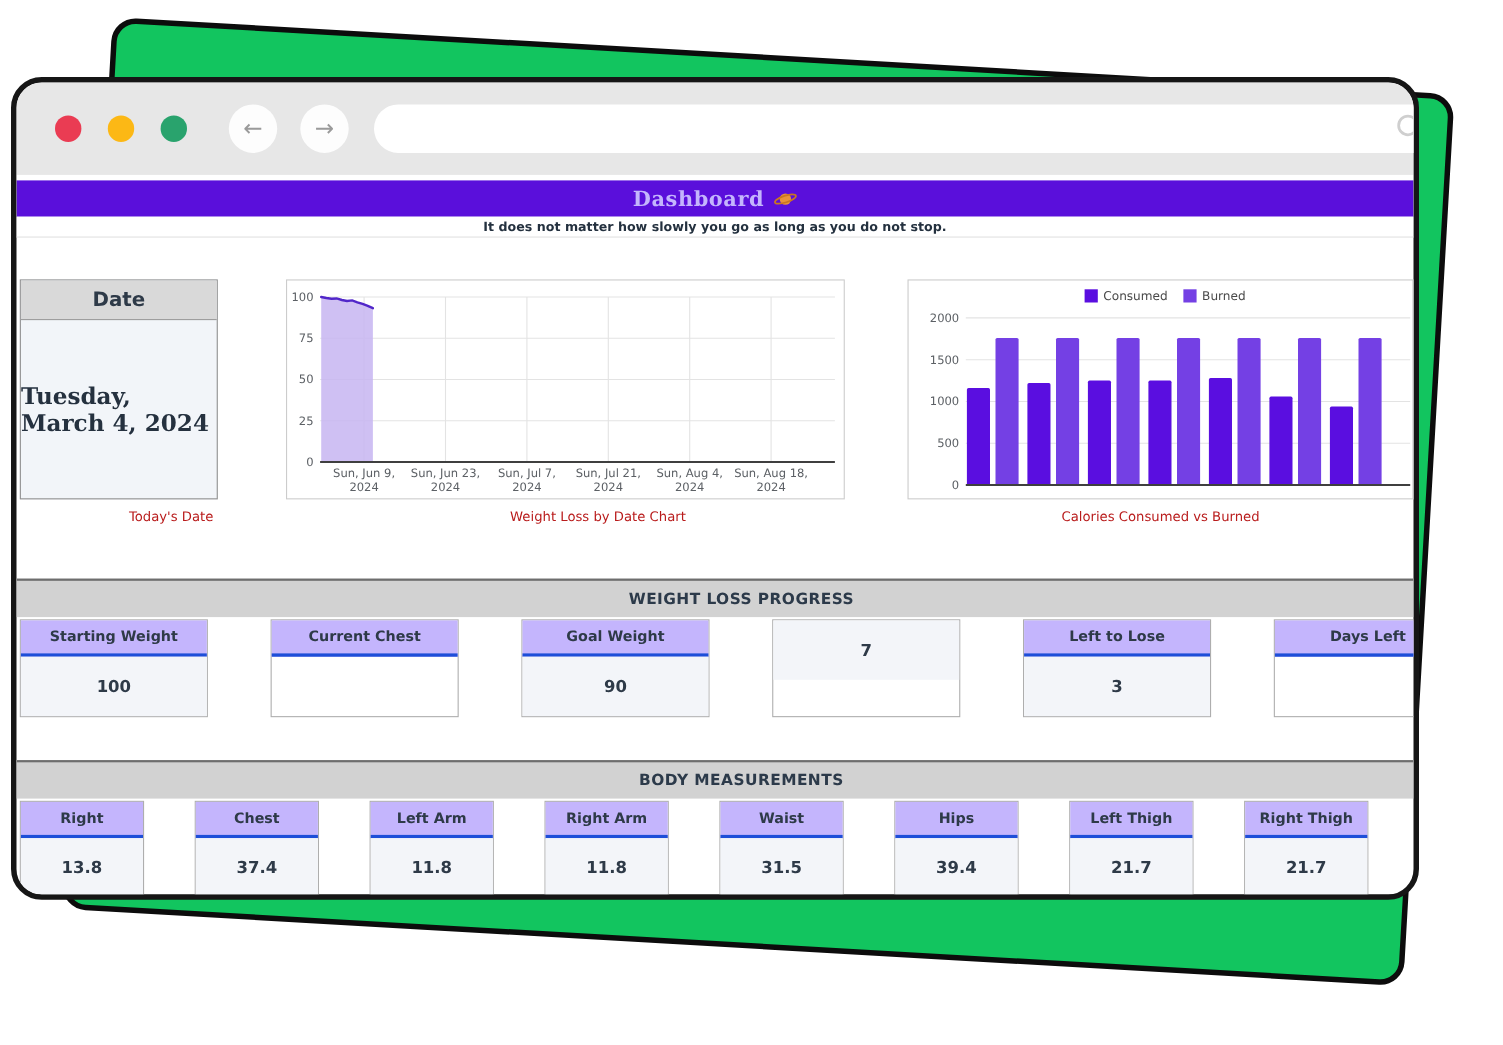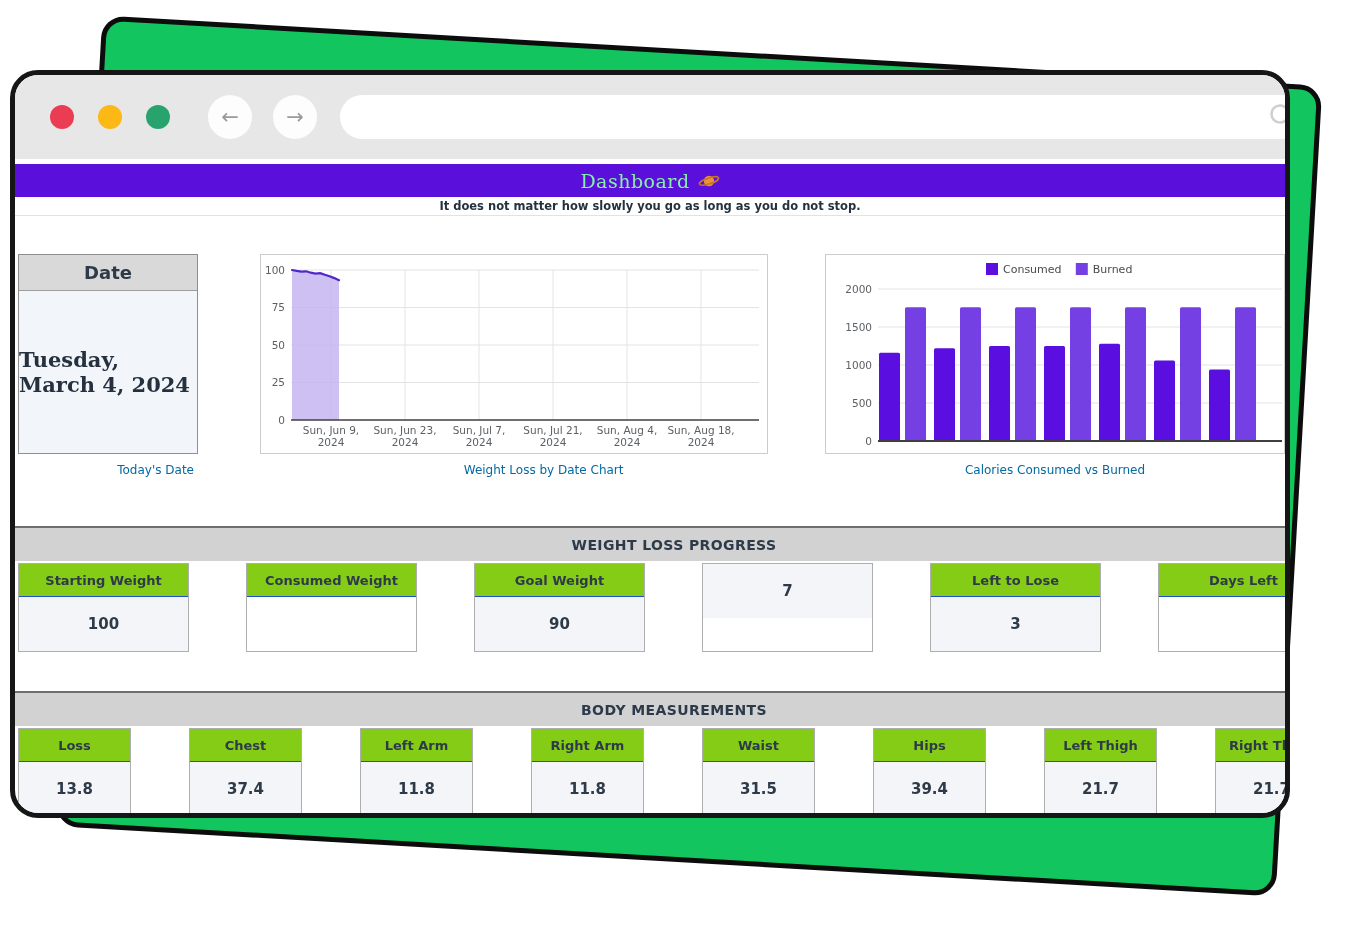--- a/index.html
+++ b/index.html
@@ -25,57 +25,57 @@
   .nav-btn { width:44px; height:44px; border-radius:50%; background:#fdfdfd; color:#9a9a9a;
     display:flex; align-items:center; justify-content:center; font-size:21px; }
   .nav-back { margin-left:38px; }
   .nav-fwd { margin-left:21px; }
   .url-bar { position:absolute; left:325px; right:-30px; top:20px; height:44px;
     background:#ffffff; border-radius:22px; }
   .search-icon { position:absolute; right:-9px; top:27px; }
 
   .gap-strip { height:5px; background:#fff; }
   .banner { height:33px; background:#5a0fdb; display:flex; align-items:center; justify-content:center; gap:8px; }
-  .banner-title { color:#86efac; font-family:"DejaVu Serif","Liberation Serif",serif;
-    font-weight:normal; font-size:19px; letter-spacing:.5px; }
+  .banner-title { color:#c4b5fd; font-family:"DejaVu Serif","Liberation Serif",serif;
+    font-weight:bold; font-size:19px; letter-spacing:.5px; }
   .quote-bar { height:19px; display:flex; align-items:center; justify-content:center;
     font-size:11.5px; font-weight:bold; color:#24313f; border-bottom:1px solid #e2e2e2; background:#fff;text-align:right; }
 
   
   .top-row { display:flex; margin-top:38px; }
   .date-card { margin-left:3px; width:230px; height:200px; border:1px solid #8f8f8f; background:#f2f5f9; }
   .date-card .card-head { height:36px; background:#d9d9d9; border-bottom:1px solid #9e9e9e;
     display:flex; align-items:center; justify-content:center; font-weight:bold; font-size:18px; color:#2e3a48; }
   .date-card .card-body { height:162px; display:flex; align-items:center; justify-content:center; }
   .date-value { font-family:"DejaVu Serif","Liberation Serif",serif; font-weight:bold;
     font-size:21px; color:#25313f; }
   .chart-card { margin-left:62px; width:508px; height:200px; border:1px solid #cccccc; background:#fff; }
   .bar-card { margin-left:57px; width:460px; height:200px; border:1px solid #cccccc; background:#fff; flex-shrink:0; }
 
-  .captions-row { display:flex; margin-top:9px; font-size:12px; color:#0369a1;margin-left:36px; }
+  .captions-row { display:flex; margin-top:9px; font-size:12px; color:#b91c1c;margin-left:36px; }
   .captions-row span { text-align:center; display:inline-block; }
   .cap-date { margin-left:3px; width:230px; }
   .cap-line { margin-left:62px; width:508px; }
   .cap-bar  { margin-left:57px; width:460px; flex-shrink:0; }
 
   
   .section-banner { height:35px; background:#d2d2d2; border-top:2px solid #6e6e6e;
     display:flex; align-items:center; justify-content:center; font-weight:bold;
     font-size:14px; color:#2c3a4a; letter-spacing:.4px;padding-left:48px; }
   .sb-1 { margin-top:49px; }
   .sb-2 { margin-top:39px; }
   .stats-row { display:flex; margin-top:2px; }
   .stat-card { border:1px solid #aeaeae; flex-shrink:0; }
-  .stat-head { height:33px; background:#84cc16; border-bottom:1px solid #1d4ed8;
+  .stat-head { height:33px; background:#c4b5fd; border-bottom:3px solid #1d4ed8;
     display:flex; align-items:center; justify-content:center; font-weight:bold; font-size:13px; color:#2e3a48; }
   .stat-body { height:54px; background:#f3f5f9; display:flex; align-items:center;
     justify-content:center; font-weight:bold; font-size:15px; color:#2e3a48; }
   .row-wide  .stat-card { width:171px; margin-left:57px; }
   .row-wide  .stat-card:first-child { margin-left:3px; }
-  .row-narrow .stat-card { width:113px; margin-left:58px; }
+  .row-narrow .stat-card { width:113px; margin-left:46px; }
   .row-narrow .stat-card:first-child { margin-left:3px; }
 
   svg text { font-family:"DejaVu Sans","Liberation Sans",sans-serif; }
 </style>
 </head>
 <body>
 
 <div class="stage">
   <div class="green-shape"></div>
 
@@ -206,41 +206,41 @@
       </div>
 
       <div id="sections-root">
           <div class="section-banner sb-1">WEIGHT LOSS PROGRESS</div>
           <div class="stats-row row-wide">
             <div class="stat-card">
               <div class="stat-head">Starting Weight</div>
               <div class="stat-body">100</div>
             </div>
             <div class="stat-card">
-              <div class="stat-head">Consumed Weight</div>
+              <div class="stat-head">Current Chest</div>
             </div>
             <div class="stat-card">
               <div class="stat-head">Goal Weight</div>
               <div class="stat-body">90</div>
             </div>
             <div class="stat-card">
               <div class="stat-body">7</div>
             </div>
             <div class="stat-card">
               <div class="stat-head">Left to Lose</div>
               <div class="stat-body">3</div>
             </div>
             <div class="stat-card">
               <div class="stat-head">Days Left</div>
             </div>
           </div>
           <div class="section-banner sb-2">BODY MEASUREMENTS</div>
           <div class="stats-row row-narrow">
             <div class="stat-card">
-              <div class="stat-head">Loss</div>
+              <div class="stat-head">Right</div>
               <div class="stat-body">13.8</div>
             </div>
             <div class="stat-card">
               <div class="stat-head">Chest</div>
               <div class="stat-body">37.4</div>
             </div>
             <div class="stat-card">
               <div class="stat-head">Left Arm</div>
               <div class="stat-body">11.8</div>
             </div>

